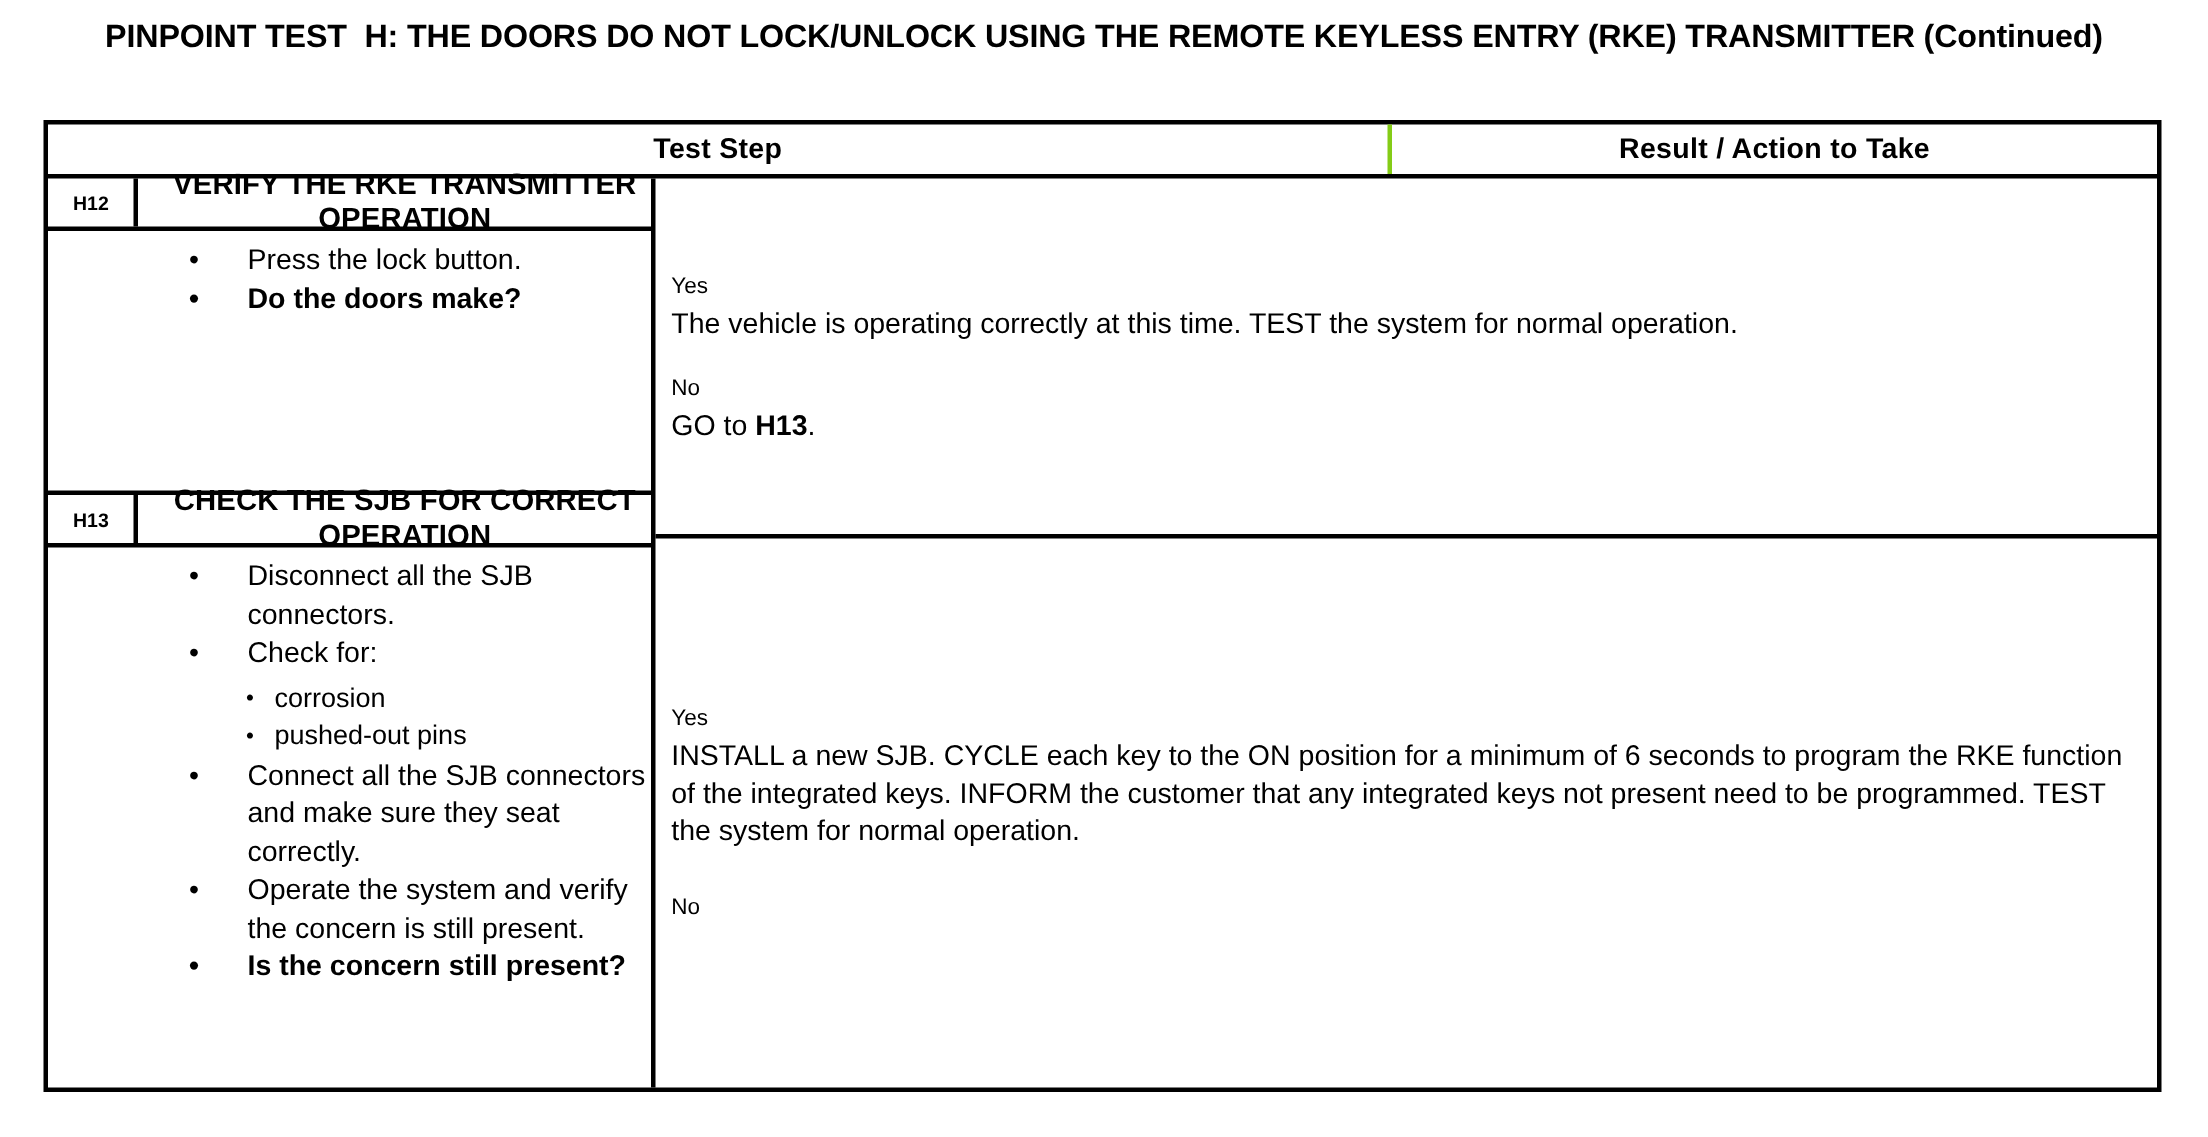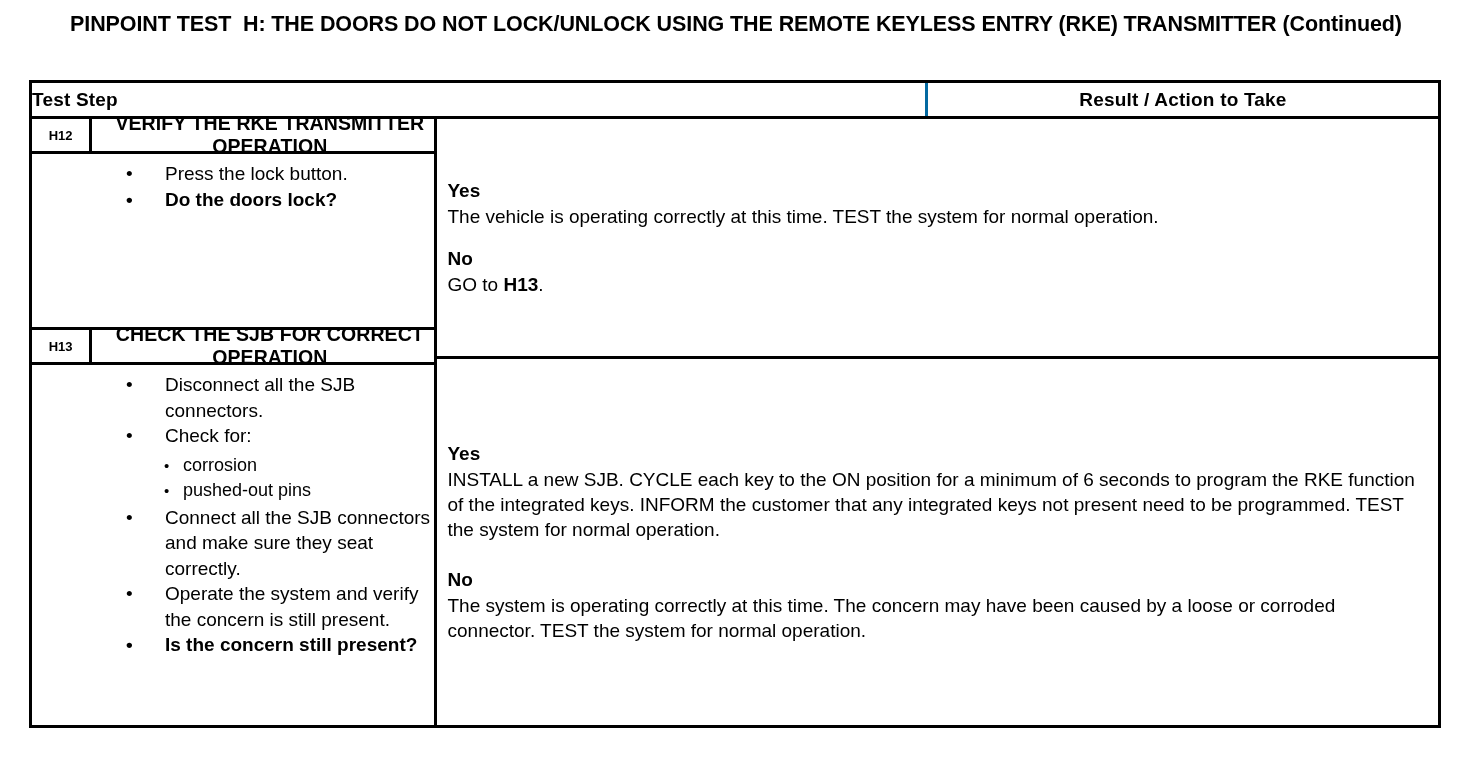--- a/index.html
+++ b/index.html
@@ -51,24 +51,24 @@
   
   .thead {
     display: flex;
     height: 33px;
     flex: 0 0 33px;
     border-bottom: 3px solid #000;
   }
   .th-left {
     width: 896px;
     box-sizing: border-box;
-    border-right: 3px solid #0369a1;
+    border-right: 3px solid #84cc16;
     display: flex;
     align-items: center;
-    justify-content: flex-start;
+    justify-content: center;
   }
   .th-right {
     flex: 1 1 auto;
     display: flex;
     align-items: center;
     justify-content: center;
   }
   .th-text {
     font-size: 19px;
     font-weight: bold;
@@ -173,22 +173,22 @@
     padding: 0 10px 0 11px;
     display: flex;
     flex-direction: column;
     justify-content: center;
     box-sizing: border-box;
   }
   .res-block.h12 { height: 240px; flex: 0 0 240px; border-bottom: 3px solid #000; }
   .res-block.h13 { flex: 1 1 auto; }
 
   .res-label {
-    font-size: 19px;
-    font-weight: bold;
+    font-size: 15px;
+    font-weight: normal;
     line-height: 24px;
     margin-bottom: 1px;
   }
   .res-text {
     font-size: 19px;
     line-height: 25px;
     margin: 0 0 0 0;
   }
   .res-text b { font-weight: bold; }
   .gap { height: 18px; }
@@ -222,21 +222,21 @@
             <div class="step-title">VERIFY THE RKE TRANSMITTER OPERATION</div>
           </div>
           <div class="step-body">
             <ul class="blist">
               <li class="bitem">
                 <span class="bullet">•</span>
                 <span>Press the lock button.</span>
               </li>
               <li class="bitem bold">
                 <span class="bullet">•</span>
-                <span>Do the doors lock?</span>
+                <span>Do the doors make?</span>
               </li>
             </ul>
           </div>
         </div>
 
         <div class="step-block h13">
           <div class="step-titlebar">
             <div class="step-id">H13</div>
             <div class="step-title">CHECK THE SJB FOR CORRECT OPERATION</div>
           </div>
@@ -288,20 +288,19 @@
           <div class="gap"></div>
           <div class="res-label">No</div>
           <div class="res-text"><span>GO to </span><b>H13</b><span>.</span></div>
         </div>
 
         <div class="res-block h13">
           <div class="res-label">Yes</div>
           <div class="res-text">INSTALL a new SJB. CYCLE each key to the ON  position for a minimum of 6 seconds to program the RKE function of the integrated keys. INFORM the customer that any integrated keys not present need to be programmed. TEST the system for normal operation.</div>
           <div class="gap-lg"></div>
           <div class="res-label">No</div>
-          <div class="res-text">The system is operating correctly at this time. The concern may have been caused by a loose or corroded connector. TEST the system for normal operation.</div>
         </div>
 
       </div>
 
     </div>
   </div>
 </div>
 
 </body></html>

